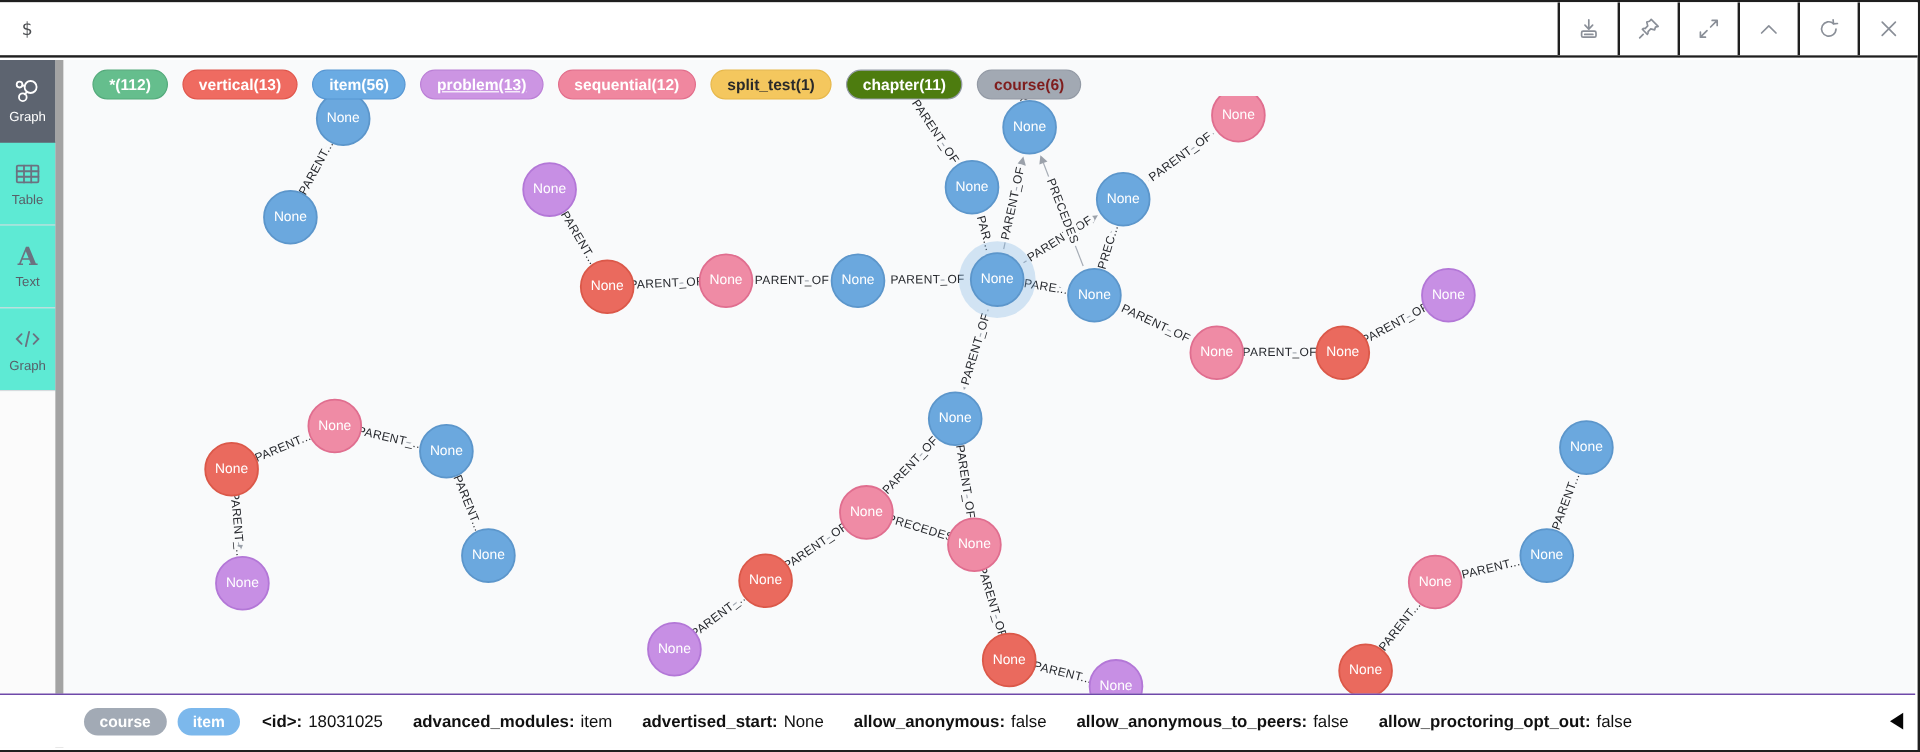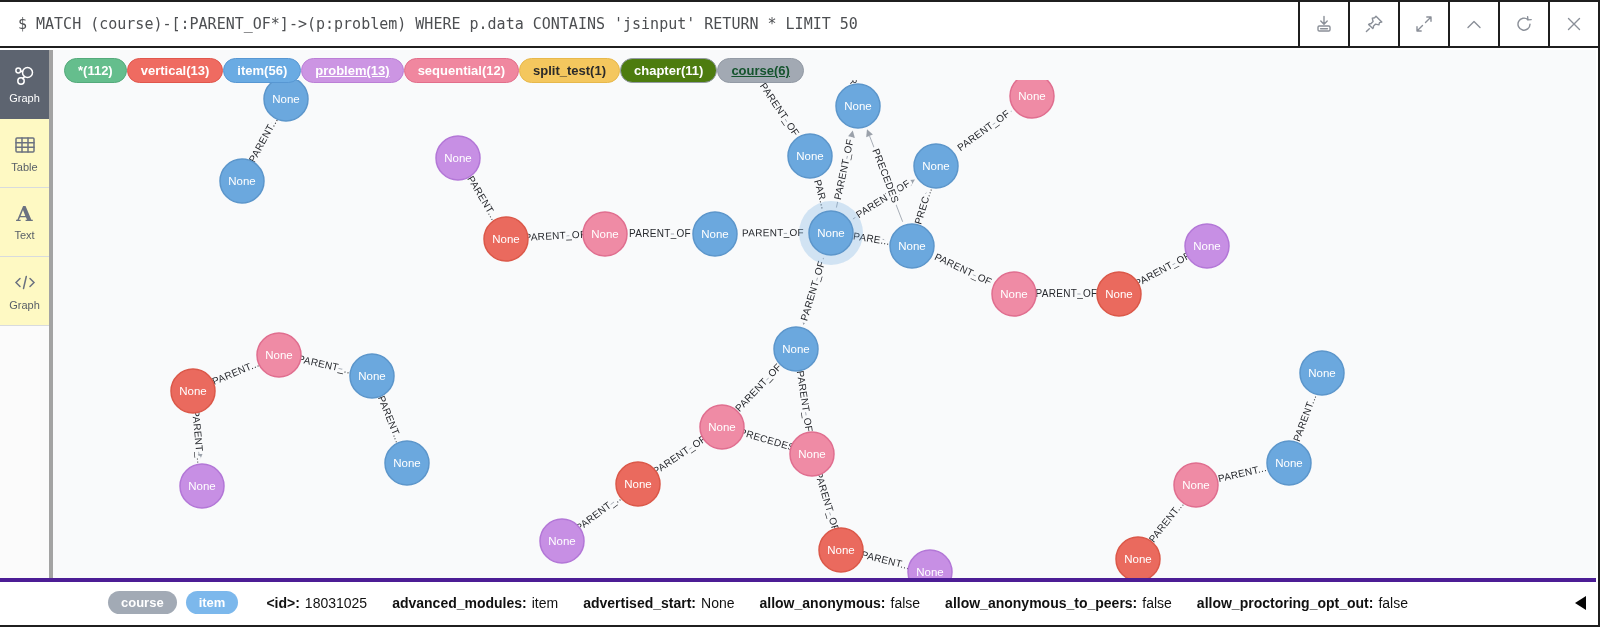--- a/index.html
+++ b/index.html
@@ -13,62 +13,61 @@
   .query-text{flex:1;display:flex;align-items:center;padding-left:18px;
               font-family:"DejaVu Sans Mono","Liberation Mono",monospace;
               font-size:15px;color:#4d4f52;white-space:nowrap;overflow:hidden}
   .query-text .prompt{margin-right:9px}
   .fbtn{width:50px;display:flex;align-items:center;justify-content:center;
         border-left:2px solid #1f1f1f;background:#fff;cursor:pointer}
   .fbtn svg{stroke:#8a8f98;fill:none;stroke-width:1.4;stroke-linecap:round;stroke-linejoin:round}
 
   
   .body{position:absolute;top:48px;bottom:2px;left:0;right:2px;display:flex}
-  .sidebar{width:53px;background:#fbfbfb;border-right:4px solid #a3a3a3;display:flex;flex-direction:column}
+  .sidebar{width:53px;background:#fbfbfb;border-right:7px solid #a3a3a3;display:flex;flex-direction:column}
   .tab{height:69px;display:flex;flex-direction:column;align-items:center;justify-content:center;
-       border-bottom:1px solid #d8dbde;background:#fef9c3;cursor:pointer}
+       border-bottom:1px solid #d8dbde;background:#5eead4;cursor:pointer}
   .tab .tab-label{font-size:11px;color:#585f68;margin-top:4px}
   .tab svg{stroke:#6b7280;fill:none;stroke-width:1.5;stroke-linecap:round}
   .tab .glyph{color:#6b7280;font-weight:bold}
   .tab.active{background:#5d6470;border-bottom:1px solid #5d6470}
   .tab.active .tab-label{color:#fff}
   .tab.active svg{stroke:#fff}
   .sidebar-filler{flex:1;background:#fbfbfb}
 
   .canvas{flex:1;position:relative;background:#f9fafb;overflow:hidden}
-  .legend{position:absolute;top:8px;left:11px;display:flex;gap:0;z-index:3}
+  .legend{position:absolute;top:8px;left:24px;display:flex;gap:12px;z-index:3}
   .pill{display:inline-block;padding:4px 13px;border-radius:14px;font-size:13px;font-weight:bold;
         border:1px solid transparent;white-space:nowrap;cursor:pointer}
   #graph-svg{position:absolute;left:0;top:30px;z-index:1}
   .edge-label{font-family:"Liberation Sans",sans-serif;font-size:10px;fill:#26282d;letter-spacing:.3px;
               paint-order:stroke;stroke:#f9fafb;stroke-width:6px;stroke-linejoin:round}
   .node-label{font-family:"Liberation Sans",sans-serif;font-size:11.5px;fill:#fff}
 
   
   .status-bar{position:absolute;left:0;right:2px;bottom:2px;height:45px;background:#fff;
-              border-top:4px solid #4c1d95;display:flex;align-items:center;padding-left:108px;z-index:6}
+              border-top:1px solid #4c1d95;display:flex;align-items:center;padding-left:70px;z-index:6}
   .status-pill{display:inline-block;padding:4px 13px;border-radius:14px;font-size:13px;font-weight:bold;
                margin-right:9px;cursor:pointer}
-  .props{display:flex;align-items:flex-end;margin-left:19px;white-space:nowrap;overflow:hidden}
+  .props{display:flex;align-items:flex-end;margin-left:9px;white-space:nowrap;overflow:hidden}
   .prop{margin-right:25px;font-size:14px;color:#111}
   .prop .k{font-weight:bold}
   .prop .v{margin-left:5px}
   .scroll-left{position:absolute;right:10px;top:50%;transform:translateY(-50%);
                width:0;height:0;border-top:7px solid transparent;border-bottom:7px solid transparent;
                border-right:11px solid #050505;cursor:pointer}
 </style>
 </head>
 <body>
 
 <div class="frame">
 
   <div class="query-bar">
     <div class="query-text">
       <span class="prompt">$</span>
-      <span>MATCH (course)-[:PARENT_OF*]-&gt;(p:problem) WHERE p.data CONTAINS 'jsinput' RETURN * LIMIT 50</span>
     </div>
     <div class="fbtn">
       <svg width="20" height="20" viewBox="0 0 20 20">
         <path d="M10 2.5v7.5M6.8 7L10 10.2 13.2 7"></path>
           <rect x="4" y="12" width="12" height="5" rx="1.3"></rect>
           <line x1="6.6" y1="14.7" x2="13.4" y2="14.7"></line>
       </svg>
     </div>
     <div class="fbtn">
       <svg width="20" height="20" viewBox="0 0 20 20">
@@ -138,21 +137,21 @@
 
     <div class="canvas">
       <div class="legend">
           <span class="pill" style="background: rgb(101, 190, 141); border-color: rgb(84, 170, 123); color: rgb(255, 255, 255);">*(112)</span>
           <span class="pill" style="background: rgb(239, 107, 97); border-color: rgb(224, 86, 76); color: rgb(255, 255, 255);">vertical(13)</span>
           <span class="pill" style="background: rgb(106, 171, 227); border-color: rgb(87, 151, 211); color: rgb(255, 255, 255);">item(56)</span>
           <span class="pill" style="background: rgb(204, 149, 227); border-color: rgb(187, 127, 214); color: rgb(255, 255, 255); text-decoration: underline;">problem(13)</span>
           <span class="pill" style="background: rgb(240, 135, 159); border-color: rgb(226, 110, 139); color: rgb(255, 255, 255);">sequential(12)</span>
           <span class="pill" style="background: rgb(244, 199, 94); border-color: rgb(231, 184, 75); color: rgb(42, 42, 42); text-align: right;">split_test(1)</span>
           <span class="pill" style="background: #4d7c0f; border-color: rgb(147, 154, 165); color: rgb(255, 255, 255);">chapter(11)</span>
-          <span class="pill" style="background: rgb(162, 169, 179); border-color: rgb(147, 154, 165); color: #14532d; text-decoration: underline;">course(6)</span>
+          <span class="pill" style="background: rgb(162, 169, 179); border-color: rgb(147, 154, 165); color: #7f1d1d;">course(6)</span>
         </div>
       <svg id="graph-svg" width="1545" height="502" viewBox="53 78 1545 502">
           <g>
             <g>
               <line x1="254.29326032517952" y1="156.08983303034728" x2="270.8698334459329" y2="125.19712857803414" stroke="#A7ADB6" stroke-width="1"></line>
               <polygon points="274.17955737963507,119.02900670158917 274.0420104109617,126.89927231536669 267.6976564809041,123.49498484070159" fill="#9BA1AA"></polygon>
               <text transform="translate(264,138) rotate(-61.7826441452707)" text-anchor="middle" dominant-baseline="middle" class="edge-label">PARENT...</text>
             </g>
             <g>
               <line x1="492.7451378521549" y1="214.63242012551146" x2="474.31367648965545" y2="183.52932907629358" stroke="#A7ADB6" stroke-width="1"></line>

